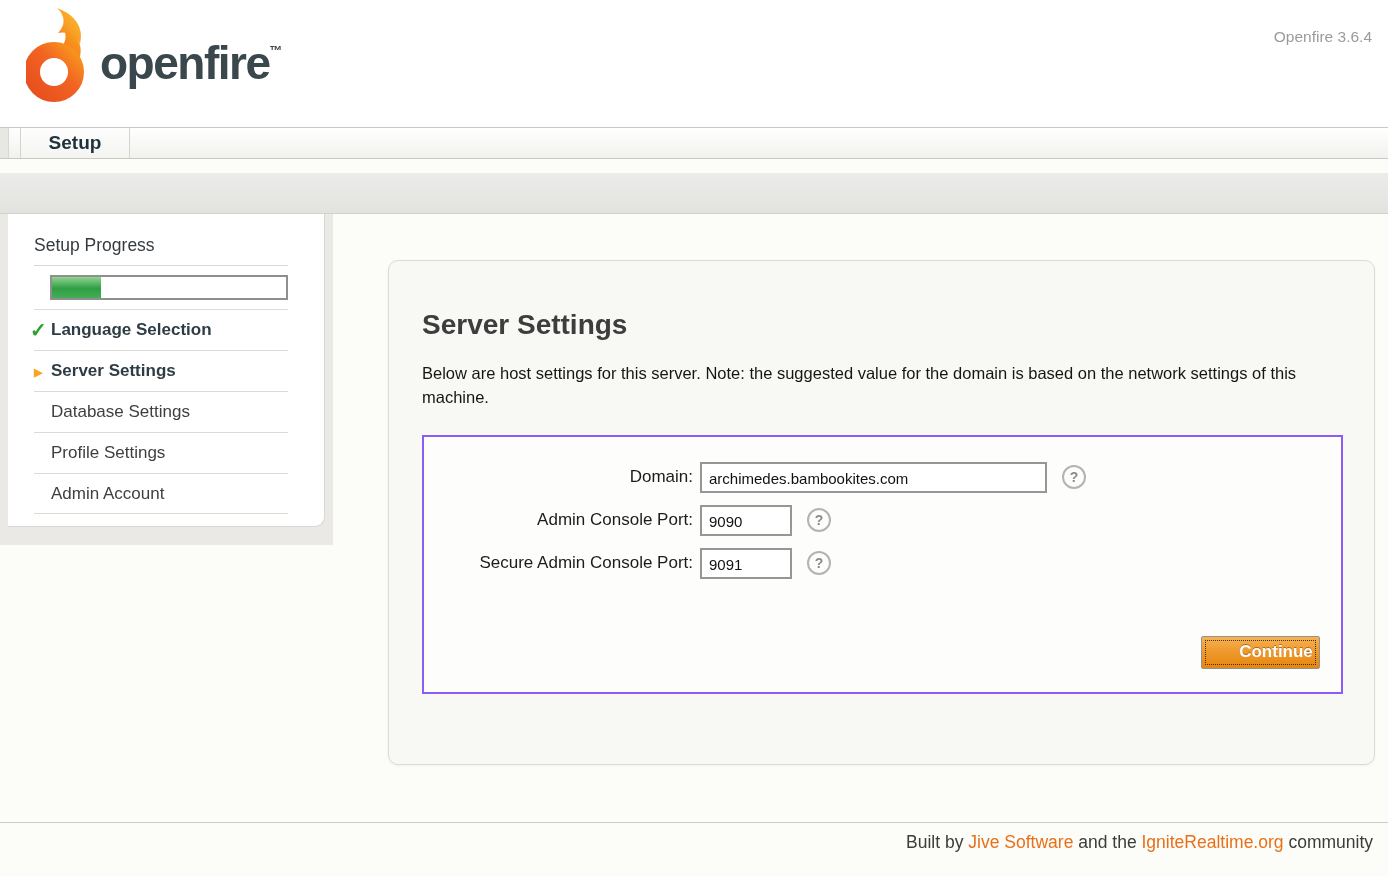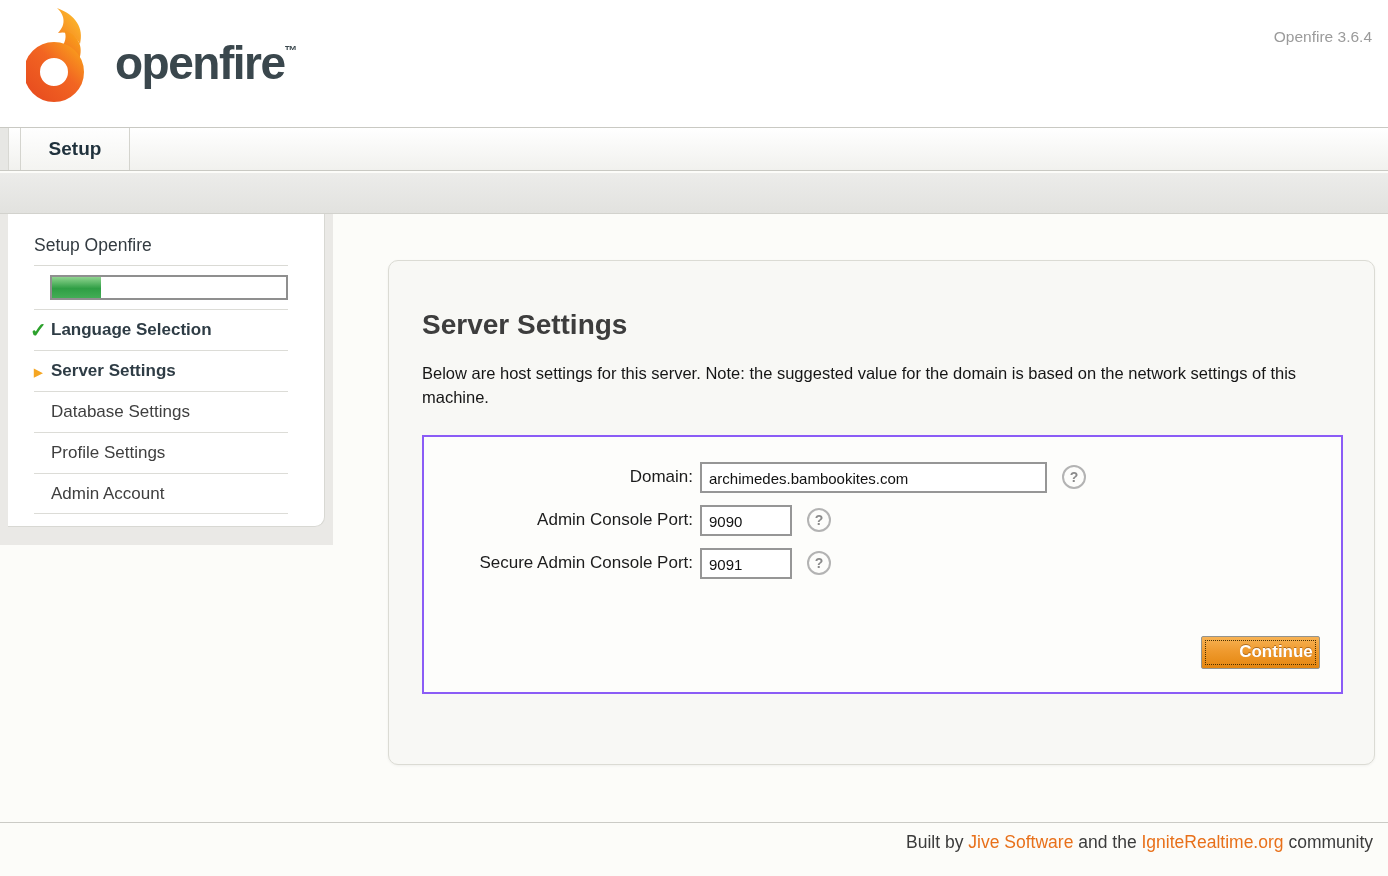--- a/index.html
+++ b/index.html
@@ -8,26 +8,26 @@
     position: relative;
     font-family: "Liberation Sans", sans-serif;
     background: #fcfcf9;
     overflow: hidden;
   }
 
   
   .header { position:absolute; top:0; left:0; width:1388px; height:127px; background:#fff; }
   .logo { position:absolute; left:26px; top:6px; width:66px; height:108px; }
   .brand-text { position:absolute; left:100px; top:36px; font-size:46px; font-weight:bold;
-                color:#3a474d; letter-spacing:-1.5px;margin-left:15px; }
+                color:#3a474d; letter-spacing:-1.5px; }
   .brand-text sup { font-size:13px; font-weight:bold; vertical-align: 24px; letter-spacing:0; }
   .version { position:absolute; top:28px; right:16px; font-size:15.5px; color:#9b9b9b; }
 
   
-  .tabbar { position:absolute; top:127px; left:0; width:1388px; height:44px;
+  .tabbar { position:absolute; top:127px; left:0; width:1388px; height:32px;
             background:linear-gradient(#ffffff,#f1f1ee);
             border-top:1px solid #c9c9c3; border-bottom:1px solid #c9c9c3; }
   .tab-left-sliver { position:absolute; left:0; top:0; bottom:0; width:9px;
             background:#e7e7e4; border-right:1px solid #d8d8d3; }
   .tab { position:absolute; left:20px; top:0; bottom:0; width:110px;
          border-left:1px solid #d4d4ce; border-right:1px solid #d4d4ce;
          background:linear-gradient(#fefefe,#f4f4f1);
          display:flex; align-items:center; justify-content:center;
          font-size:19px; font-weight:bold; color:#1f313c; cursor:pointer; }
 
@@ -117,21 +117,21 @@
 </div>
 
 <div class="tabbar">
   <div class="tab-left-sliver"></div>
   <div class="tab">Setup</div>
 </div>
 <div class="substrip"></div>
 
 <div class="left-col"></div>
 <div class="sidebar">
-  <div class="sb-title">Setup Openfire</div>
+  <div class="sb-title">Setup Progress</div>
   <div class="progress-track">
     <div class="progress-fill" style="width: 21%;"></div>
   </div>
   <ul class="sb-list">
     <li class="sb-item done">
       <span class="sb-check">✓</span>
       <span>Language Selection</span>
     </li>
     <li class="sb-item current">
       <span class="sb-arrow">▶</span>

